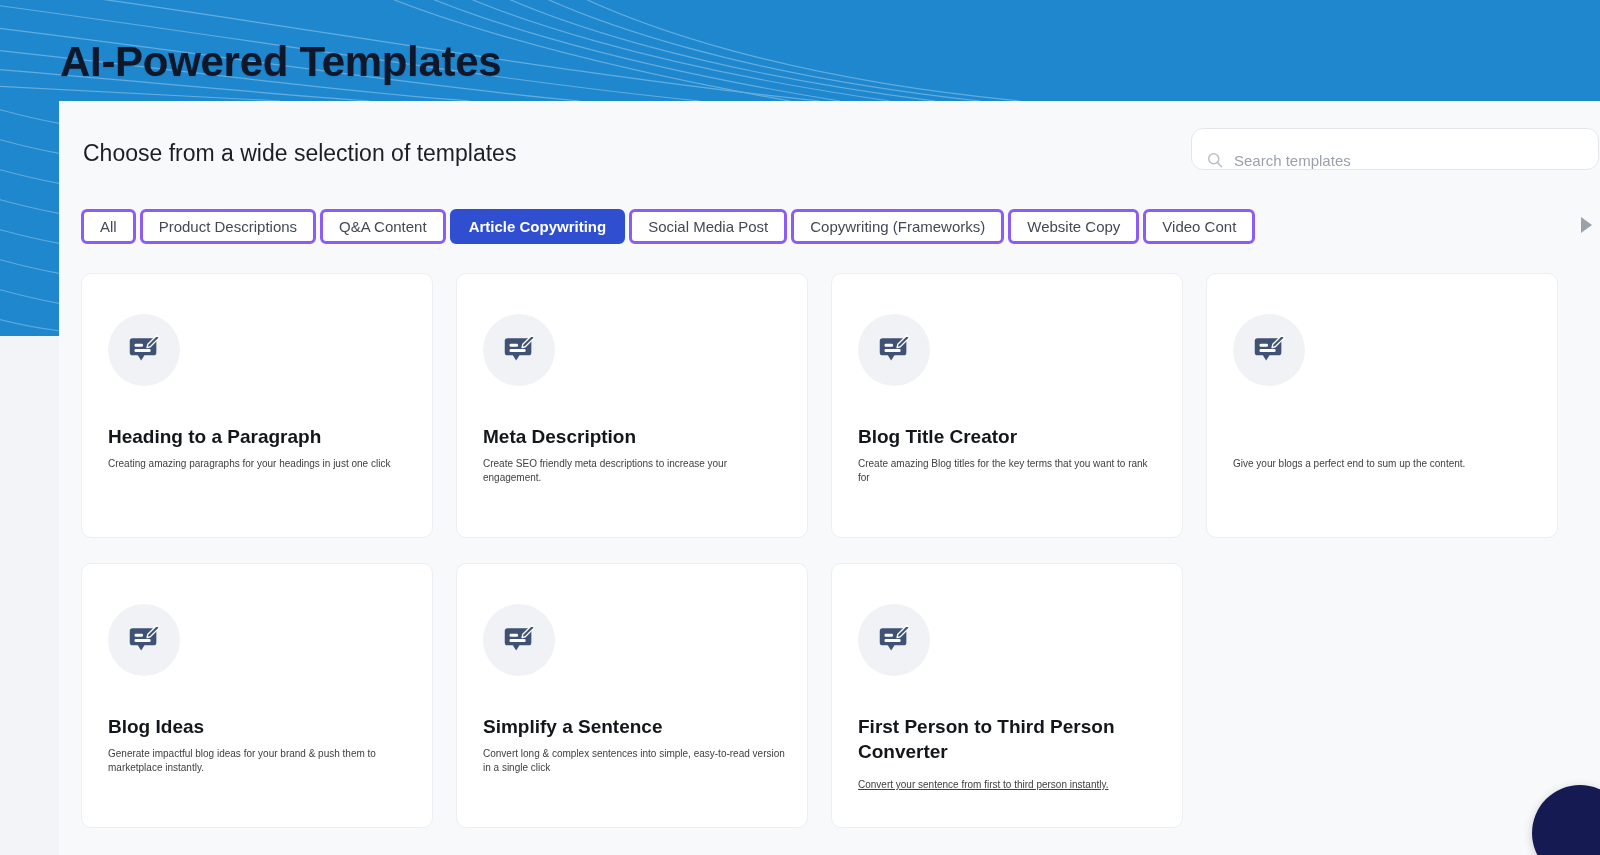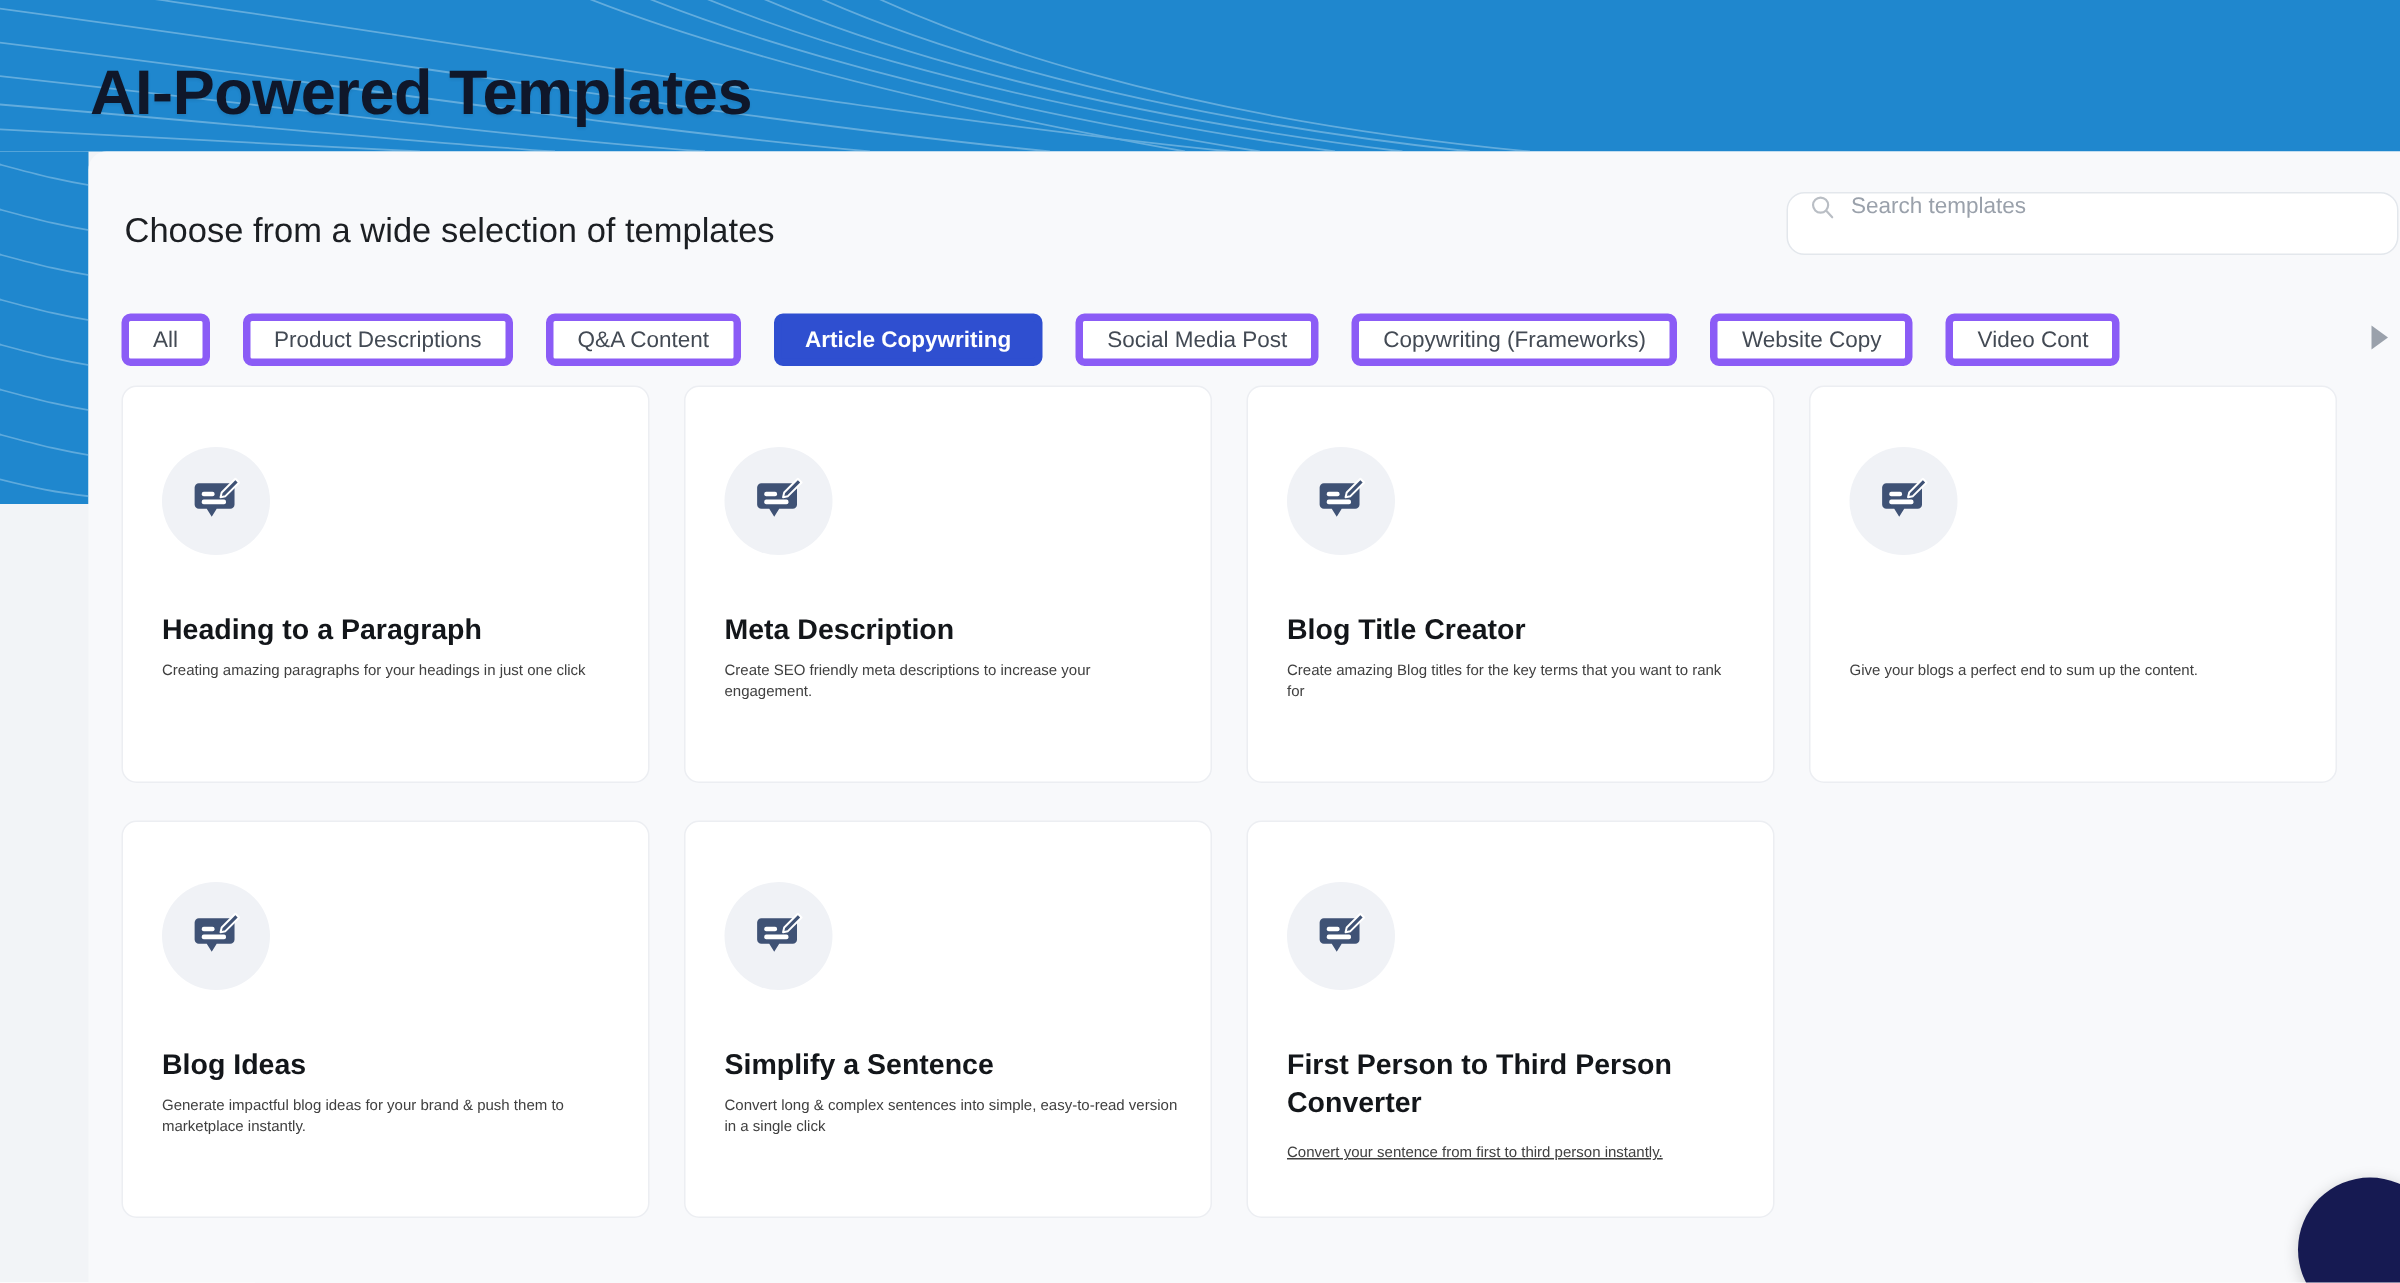--- a/index.html
+++ b/index.html
@@ -53,21 +53,21 @@
     font-size: 23px; color: #1c1f23; font-weight: 400;
   }
 
   
   .search-wrap {
     position: absolute; right: 1px; top: 27px;
     width: 408px; height: 42px;
     background: #ffffff;
     border: 1px solid #e3e7ec;
     border-radius: 12px;
-    display: flex; align-items: flex-start;
+    display: flex; align-items: flex-end;
   }
   .search-icon { margin-left: 14px; width: 18px; height: 18px; flex: 0 0 auto; opacity: .6; }
   .search-input {
     flex: 1 1 auto; border: 0; outline: 0; background: transparent;
     font-family: "Liberation Sans", sans-serif;
     font-size: 15px; color: #3a3f46; padding: 0 10px 0 10px;
   }
   .search-input::placeholder { color: #9aa1ab; }
 
   
@@ -75,22 +75,22 @@
     position: absolute; left: 0; top: 96px;
     width: 1541px; height: 58px;
     display: flex; align-items: center;
     padding-left: 22px;
     overflow: hidden;
   }
   .tab {
     flex: 0 0 auto;
     height: 35px;
     padding: 0 16px;
-    margin-right: 22px;
-    border: 5px solid #8b5cf6;
+    margin-right: 4px;
+    border: 3px solid #8b5cf6;
     border-radius: 6px;
     background: #ffffff;
     color: #434a54;
     font-size: 15px;
     display: flex; align-items: center; justify-content: center;
     white-space: nowrap;
     cursor: pointer;
   }
   .tab.active {
     background: #2f4fd0;
@@ -102,21 +102,21 @@
     position: absolute; right: 6px; top: 111px;
     width: 22px; height: 26px;
     display: flex; align-items: center; justify-content: center;
     cursor: pointer;
     background: linear-gradient(to right, rgba(248,249,251,0), #f8f9fb 38%);
     padding-left: 6px;
   }
 
   
   .grid {
-    position: absolute; left: 22px; top: 156px;
+    position: absolute; left: 22px; top: 172px;
     width: 1519px;
     display: grid;
     grid-template-columns: repeat(4, 352px);
     column-gap: 23px;
     row-gap: 25px;
   }
   .card {
     width: 352px; height: 265px;
     background: #ffffff;
     border: 1px solid #eceef2;

